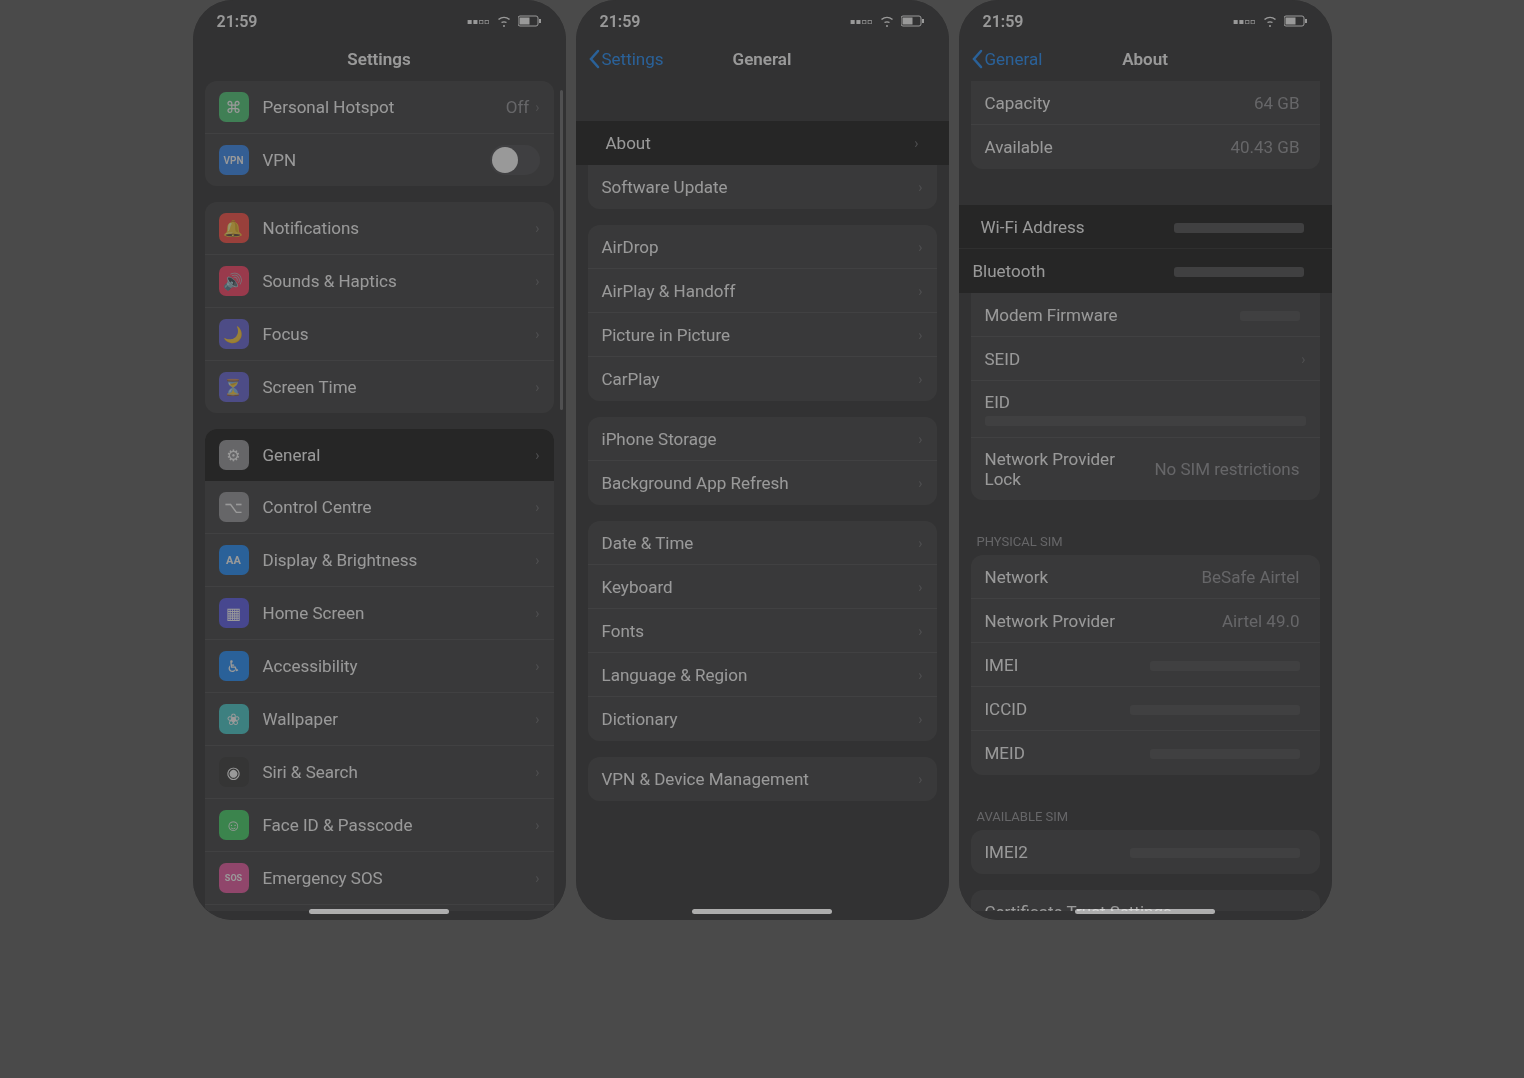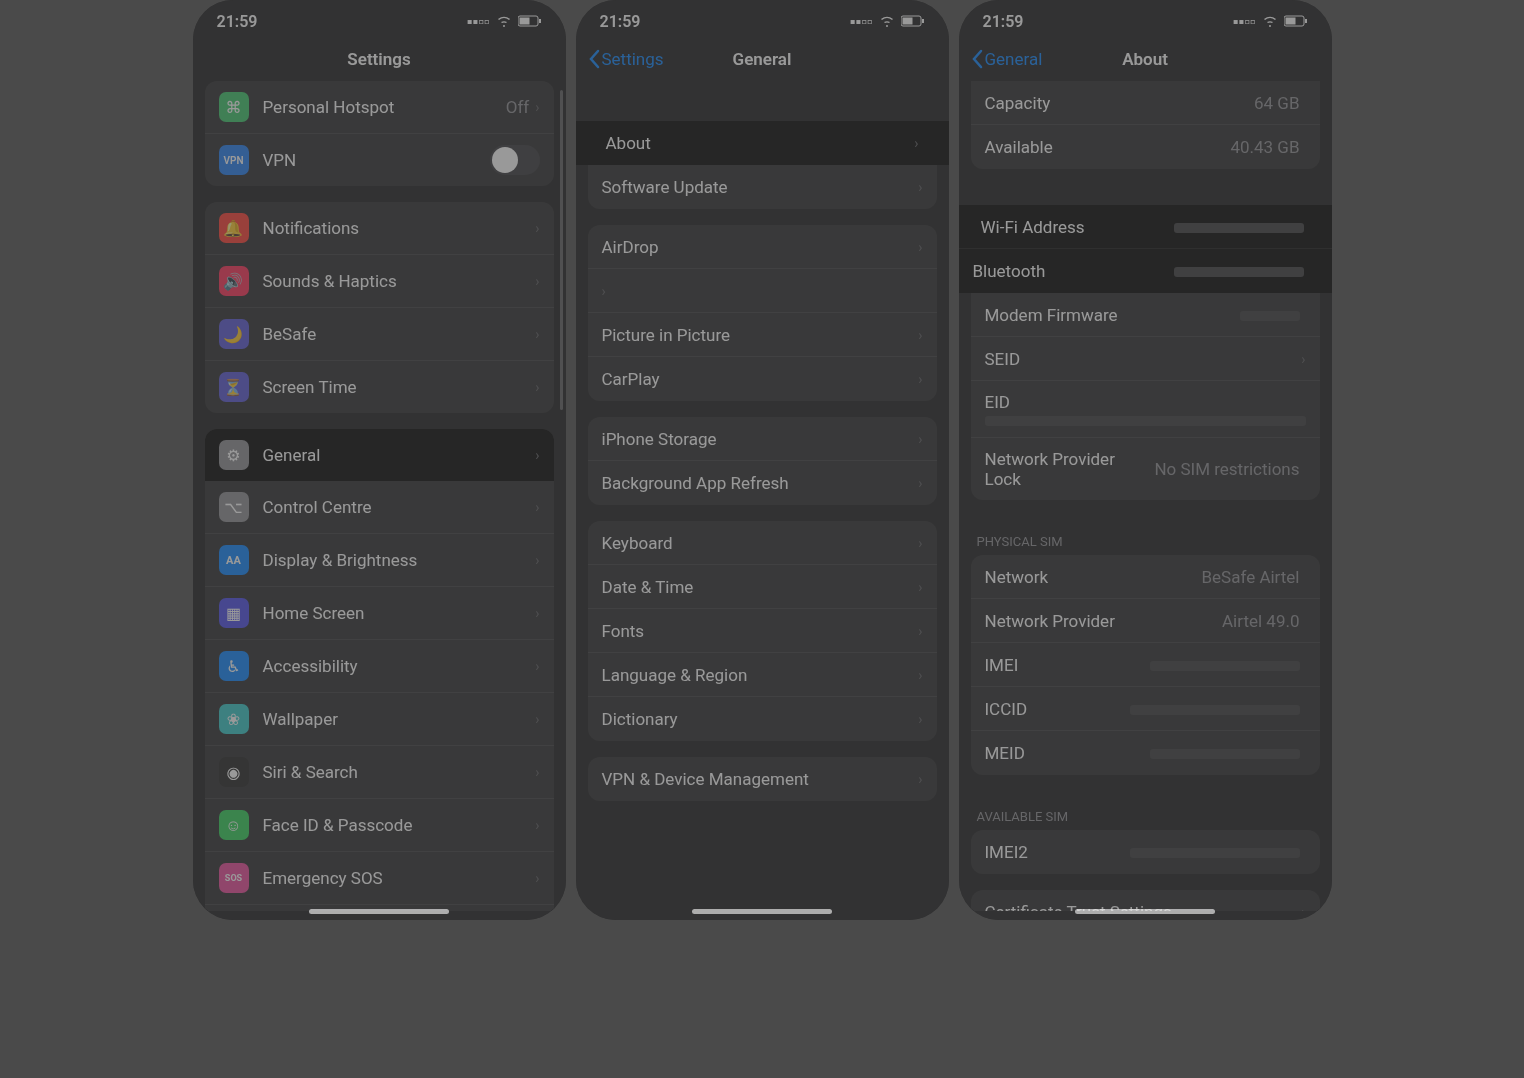--- a/index.html
+++ b/index.html
@@ -175,21 +175,21 @@
         <span class="row-label">Notifications</span>
         <span class="chevron">›</span>
       </div>
       <div class="row">
         <div class="row-icon" style="background:#ff2d55">🔊</div>
         <span class="row-label">Sounds &amp; Haptics</span>
         <span class="chevron">›</span>
       </div>
       <div class="row">
         <div class="row-icon" style="background:#5856d6">🌙</div>
-        <span class="row-label">BeSafe</span>
+        <span class="row-label">Focus</span>
         <span class="chevron">›</span>
       </div>
       <div class="row">
         <div class="row-icon" style="background:#5856d6">⏳</div>
         <span class="row-label">Screen Time</span>
         <span class="chevron">›</span>
       </div>
     </div>
 
     <div class="group" style="border-radius:12px 12px 0 0; margin-bottom:0;">
@@ -293,20 +293,21 @@
         <span class="chevron">›</span>
       </div>
     </div>
 
     <div class="group">
       <div class="row">
           <span class="row-label">AirDrop</span>
           <span class="chevron">›</span>
         </div>
       <div class="row">
+          <span class="row-label">AirPlay &amp; Handoff</span>
           <span class="chevron">›</span>
         </div>
       <div class="row">
           <span class="row-label">Picture in Picture</span>
           <span class="chevron">›</span>
         </div>
       <div class="row">
           <span class="row-label">CarPlay</span>
           <span class="chevron">›</span>
         </div>
@@ -318,25 +319,25 @@
           <span class="chevron">›</span>
         </div>
       <div class="row">
           <span class="row-label">Background App Refresh</span>
           <span class="chevron">›</span>
         </div>
     </div>
 
     <div class="group">
       <div class="row">
+          <span class="row-label">Date &amp; Time</span>
+          <span class="chevron">›</span>
+        </div>
+      <div class="row">
           <span class="row-label">Keyboard</span>
-          <span class="chevron">›</span>
-        </div>
-      <div class="row">
-          <span class="row-label">Date &amp; Time</span>
           <span class="chevron">›</span>
         </div>
       <div class="row">
           <span class="row-label">Fonts</span>
           <span class="chevron">›</span>
         </div>
       <div class="row">
           <span class="row-label">Language &amp; Region</span>
           <span class="chevron">›</span>
         </div>

